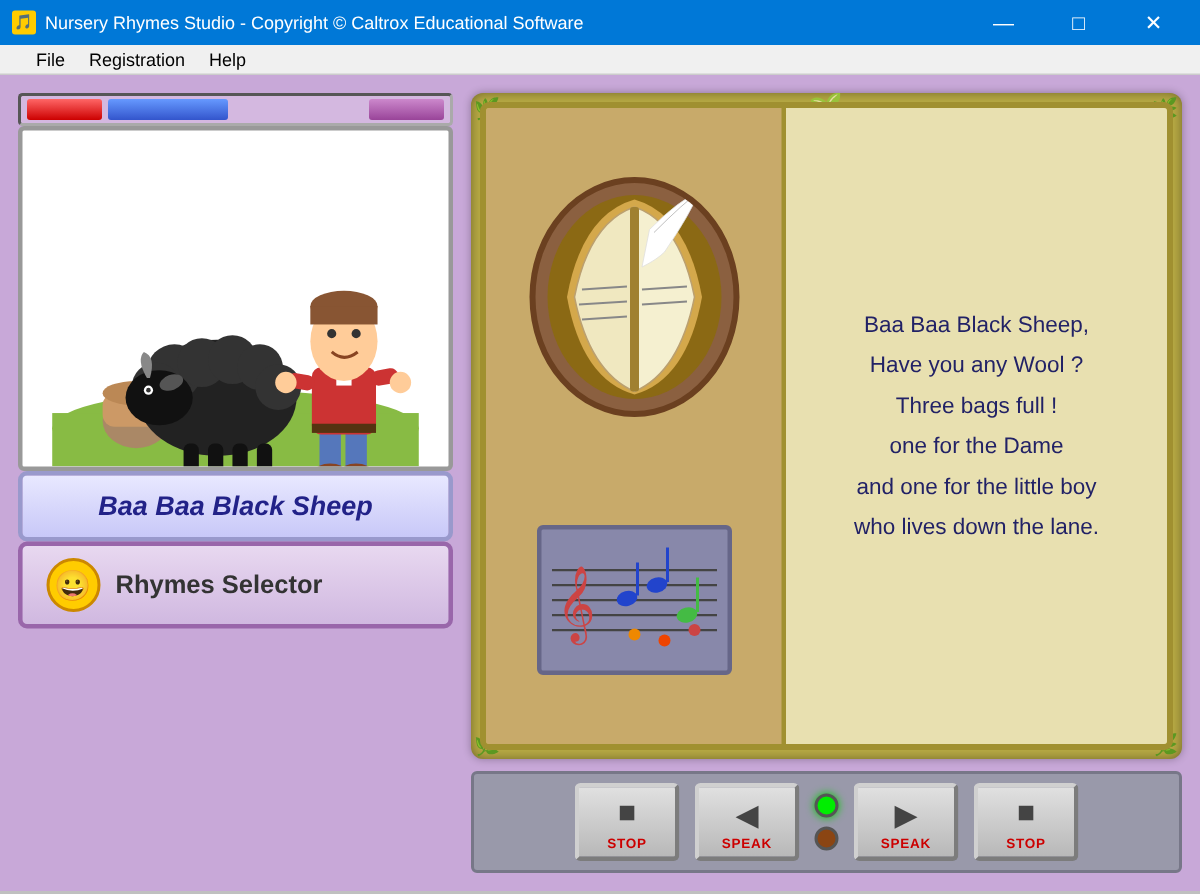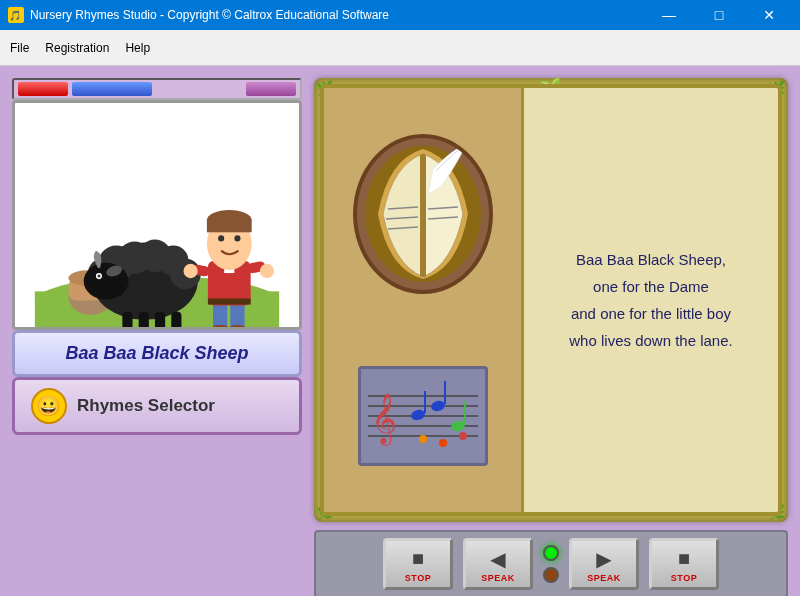--- a/index.html
+++ b/index.html
@@ -36,24 +36,24 @@
       width: 46px; height: 30px;
       display: flex; align-items: center; justify-content: center;
       cursor: pointer;
       font-size: 14px;
       color: white;
     }
 
     
     .menu-bar {
       background: #f0f0f0;
-      height: 36px;
-      display: flex;
-      align-items: center;
-      padding: 0 2px;
+      height: 20px;
+      display: flex;
+      align-items: center;
+      padding: 0 16px;
       border-bottom: 1px solid #ccc;
       font-size: 12px;
     }
     .menu-item {
       padding: 2px 8px;
       cursor: pointer;
     }
 
     
     .app-area {
@@ -458,20 +458,22 @@
               <circle cx="60" cy="68" r="4" fill="#ee8800"></circle>
               <circle cx="80" cy="72" r="4" fill="#ee4400"></circle>
               <circle cx="100" cy="65" r="4" fill="#cc4444"></circle>
             </svg>
           </div>
         </div>
 
         <div class="frame-content-right">
           <div class="rhyme-text">
             <div>Baa Baa Black Sheep,</div>
+            <div>Have you any Wool ?</div>
+            <div>Three bags full !</div>
             <div>one for the Dame</div>
             <div>and one for the little boy</div>
             <div>who lives down the lane.</div>
           </div>
         </div>
 
       </div>
     </div>
 
     <div class="controls-bar">

